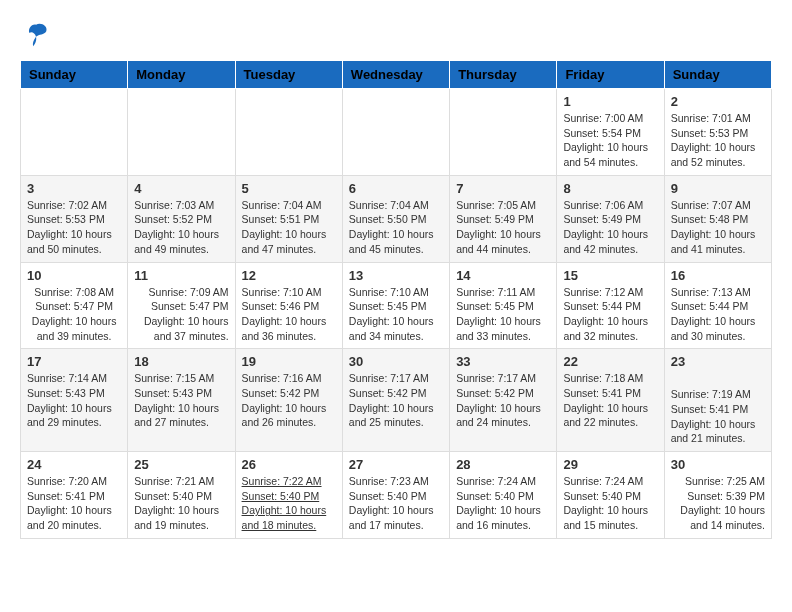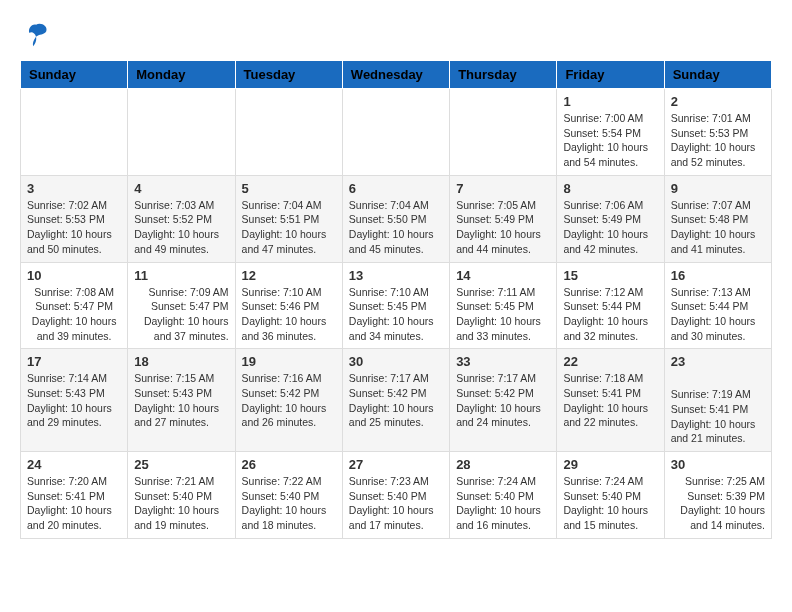--- a/index.html
+++ b/index.html
@@ -310,21 +310,21 @@
         </td>
         <td>
           <span class="day-number">25</span>
           <div class="day-info" style="white-space: pre-line;">Sunrise: 7:21 AM
 Sunset: 5:40 PM
 Daylight: 10 hours
 and 19 minutes.</div>
         </td>
         <td>
           <span class="day-number">26</span>
-          <div class="day-info" style="white-space: pre-line;">Sunrise: 7:22 AM
+          <div class="day-info" style="white-space: pre-line; text-decoration: underline;">Sunrise: 7:22 AM
 Sunset: 5:40 PM
 Daylight: 10 hours
 and 18 minutes.</div>
         </td>
         <td>
           <span class="day-number">27</span>
           <div class="day-info" style="white-space: pre-line;">Sunrise: 7:23 AM
 Sunset: 5:40 PM
 Daylight: 10 hours
 and 17 minutes.</div>

